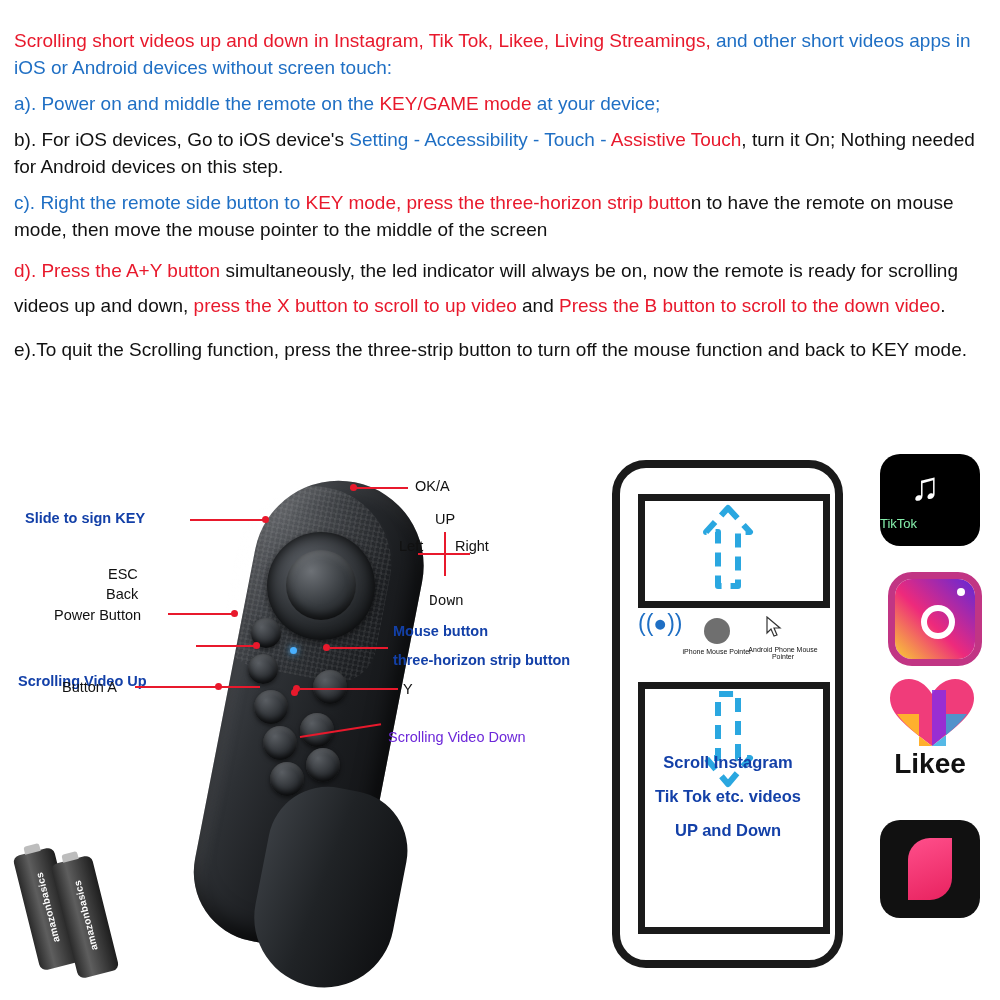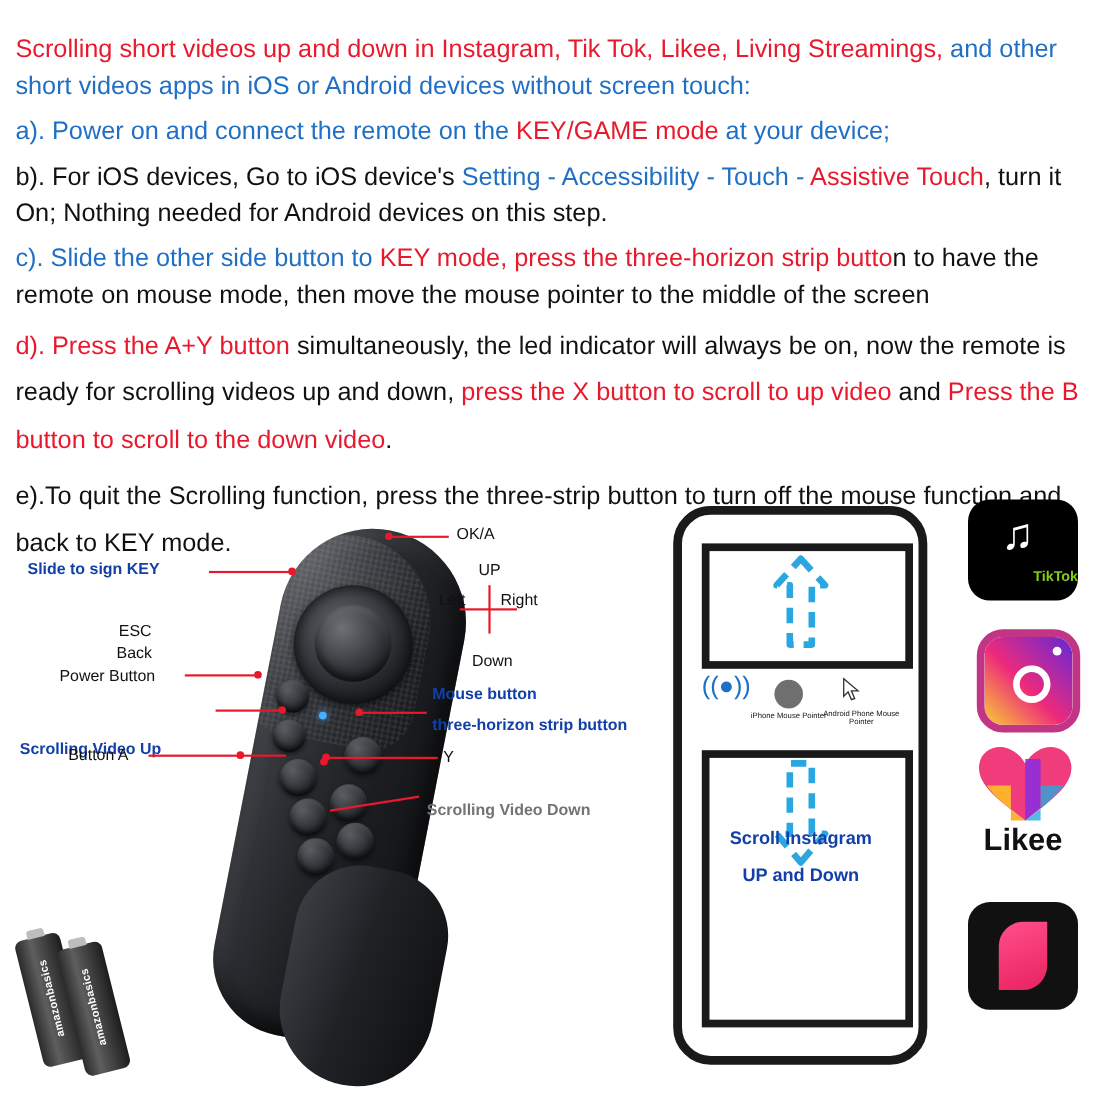--- a/index.html
+++ b/index.html
@@ -7,21 +7,21 @@
     width:1000px;height:1000px;
     background:#ffffff;
     font-family:"Liberation Sans", sans-serif;
     color:#111;
     position:relative;
     overflow:hidden;
   }
   .instructions{
     position:absolute;
     left:14px; top:28px; width:972px;
-    font-size:23px;
+    font-size:19px;
     line-height:1.42;
   }
   .instructions p{margin:0 0 9px 0;}
   .red{color:#e8192c;}
   .blue{color:#1f6fc4;}
   .dark{color:#111;}
   .line-d{margin-top:16px;line-height:1.85;}
   .line-e{margin-top:14px;line-height:1.85;}
 
   
@@ -82,21 +82,21 @@
   .remote-handle{
     position:absolute;left:140px;top:330px;width:140px;height:200px;
     background:linear-gradient(100deg,#3c4045,#202326 45%,#0e0f11);
     border-radius:60px 60px 70px 70px;
     transform:rotate(11deg);
   }
 
   
   .lbl{position:absolute;font-size:14.5px;white-space:nowrap;}
   .lbl.b{color:#1340a8;font-weight:bold;}
-  .lbl.r{color:#737373;font-weight:bold;}
+  .lbl.r{color:#6d28d9;font-weight:normal;}
   .lbl.k{color:#111;}
   .lead{position:absolute;background:#e8192c;height:2px;transform-origin:left center;}
   .dot{position:absolute;width:7px;height:7px;border-radius:50%;background:#e8192c;}
 
   
   .cross-v{position:absolute;background:#e8192c;width:2px;height:44px;}
   .cross-h{position:absolute;background:#e8192c;height:2px;width:52px;}
 
   
   .phone{
@@ -120,21 +120,21 @@
     position:absolute;left:20px;top:278px;width:176px;text-align:center;
     color:#1340a8;font-weight:bold;font-size:16.5px;line-height:2.05;
   }
   .bt-blue{position:absolute;left:18px;top:142px;font-size:23px;color:#1f6fc4;}
 
   
   .logos{position:absolute;left:880px;top:0px;width:110px;height:520px;}
   .logo{position:absolute;left:0;width:100px;}
   .tiktok{top:6px;height:92px;background:#000;border-radius:20px;color:#fff;}
   .tiktok .note{position:absolute;left:30px;top:12px;font-size:40px;line-height:1;color:#fff;}
-  .tiktok .name{position:absolute;left:0;top:62px;width:100px;text-align:right;font-size:13px;font-weight:bold;color:#84cc16;}
+  .tiktok .name{position:absolute;left:0;top:62px;width:100px;text-align:left;font-size:13px;font-weight:normal;color:#86efac;}
   .insta{top:116px;height:96px;}
   .insta .frame{
     position:absolute;left:8px;top:8px;width:80px;height:80px;border-radius:24px;
     border:7px solid #c13584;
     background:linear-gradient(45deg,#f9ce34,#ee2a7b 45%,#6228d7);
     -webkit-background-clip:padding-box;
   }
   .insta .lens{position:absolute;left:26px;top:26px;width:34px;height:34px;border-radius:50%;border:6px solid #fff;box-sizing:border-box;}
   .insta .dotc{position:absolute;right:10px;top:9px;width:8px;height:8px;border-radius:50%;background:#fff;}
   .likee{top:228px;height:120px;}
@@ -162,27 +162,27 @@
   }
 </style>
 </head>
 <body>
 
 <div class="instructions">
   <p>
     <span class="red">Scrolling short videos up and down in Instagram, Tik Tok, Likee, Living Streamings,</span><span class="blue"> and other short videos apps in iOS or Android devices without screen touch:</span>
   </p>
   <p>
-    <span class="blue">a). Power on and connect the remote on the </span><span class="red">KEY/GAME mode</span><span class="blue"> at your device;</span>
+    <span class="blue">a). Power on and middle the remote on the </span><span class="red">KEY/GAME mode</span><span class="blue"> at your device;</span>
   </p>
   <p>
     <span class="dark">b). For iOS devices, Go to iOS device's </span><span class="blue">Setting - Accessibility - Touch - </span><span class="red">Assistive Touch</span><span class="dark">, turn it On; Nothing needed for Android devices on this step.</span>
   </p>
   <p>
-    <span class="blue">c). Slide the other side button to </span><span class="red">KEY mode</span><span class="red">, press the three-horizon strip butto</span><span class="dark">n</span><span>      </span><span class="dark">to have the remote on mouse mode, then move the mouse pointer to the middle of the screen</span>
+    <span class="blue">c). Right the remote side button to </span><span class="red">KEY mode</span><span class="red">, press the three-horizon strip butto</span><span class="dark">n</span><span>      </span><span class="dark">to have the remote on mouse mode, then move the mouse pointer to the middle of the screen</span>
   </p>
   <p class="line-d">
     <span class="red">d). Press the A+Y button</span><span class="dark"> simultaneously, the led indicator will always be on, now the remote is ready for scrolling videos up and down, </span><span class="red">press the X button to scroll to up video</span><span class="dark"> and </span><span class="red">Press the B button to scroll to the down video</span><span class="dark">.</span>
   </p>
   <p class="line-e">
     <span class="dark">e).To quit the Scrolling function, press the three-strip button</span><span>       </span><span class="dark">to turn off the mouse function and back to KEY mode.</span>
   </p>
 </div>
 
 <div class="figure">
@@ -206,21 +206,21 @@
 
   <div class="dot" style="left:350px;top:36px;"></div>
   <div class="lead" style="left:350px;top:39px;width:58px;"></div>
   <div class="lbl k" style="left:415px;top:30px;">OK/A</div>
 
   <div class="lbl k" style="left:435px;top:63px;">UP</div>
   <div class="lbl k" style="left:399px;top:90px;">Left</div>
   <div class="lbl k" style="left:455px;top:90px;">Right</div>
   <div class="cross-v" style="left:444px;top:84px;"></div>
   <div class="cross-h" style="left:418px;top:105px;"></div>
-  <div class="lbl k" style="left:429px;top:145px;">Down</div>
+  <div class="lbl k" style="left:429px;top:145px;font-family:Liberation Mono, monospace;">Down</div>
 
   <div class="lbl b" style="left:25px;top:62px;"><span>Slide to sign </span><span class="r">KEY</span></div>
   <div class="lead" style="left:190px;top:71px;width:78px;"></div>
   <div class="dot" style="left:262px;top:68px;"></div>
 
   <div class="lbl k" style="left:108px;top:118px;">ESC</div>
   <div class="lbl k" style="left:106px;top:138px;">Back</div>
   <div class="lbl k" style="left:54px;top:159px;">Power Button</div>
   <div class="lead" style="left:168px;top:165px;width:68px;"></div>
   <div class="dot" style="left:231px;top:162px;"></div>
@@ -271,20 +271,21 @@
     <div class="bt-blue">((●))</div>
     <div class="mouse-dot"></div>
     <div class="tinytxt" style="left:62px;top:180px;">iPhone Mouse Pointer</div>
     <svg style="position:absolute;left:146px;top:148px;width:16px;height:22px;" viewBox="0 0 16 22">
       <path d="M1 1 L1 17 L5 13 L8 20 L11 19 L8 12 L14 12 Z" fill="#fff" stroke="#333" stroke-width="1.2"></path>
     </svg>
     <div class="tinytxt" style="left:124px;top:178px;width:78px;">Android Phone Mouse Pointer</div>
 
     <div class="phone-caption">
       <div>Scroll Instagram</div>
+      <div>Tik Tok etc. videos</div>
       <div>UP and Down</div>
     </div>
   </div>
 
   <div class="logos">
     <div class="logo tiktok">
       <div class="note">♫</div>
       <div class="name">TikTok</div>
     </div>
     <div class="logo insta">

